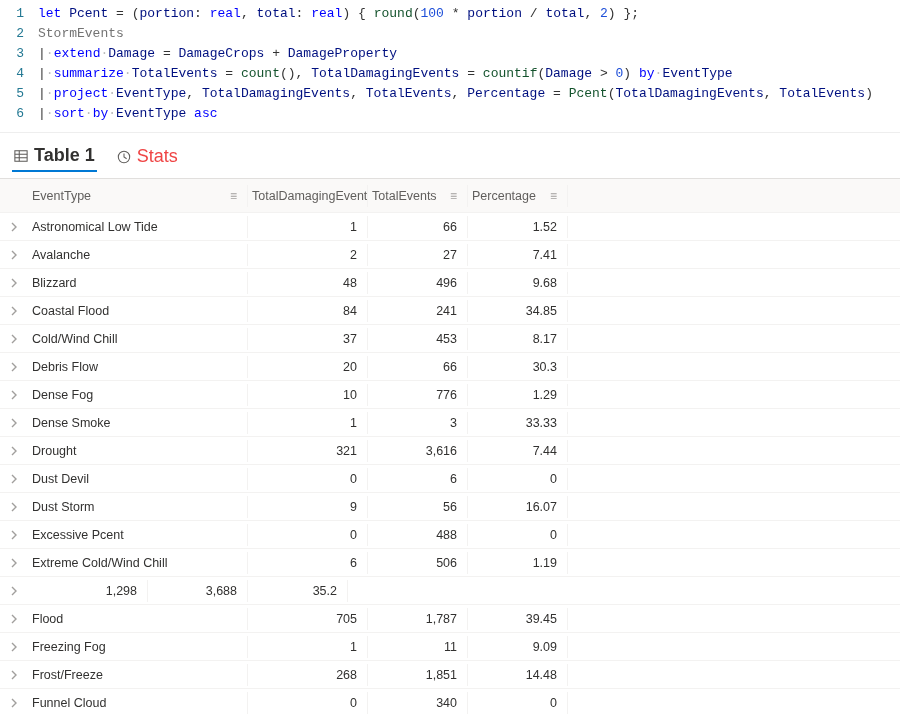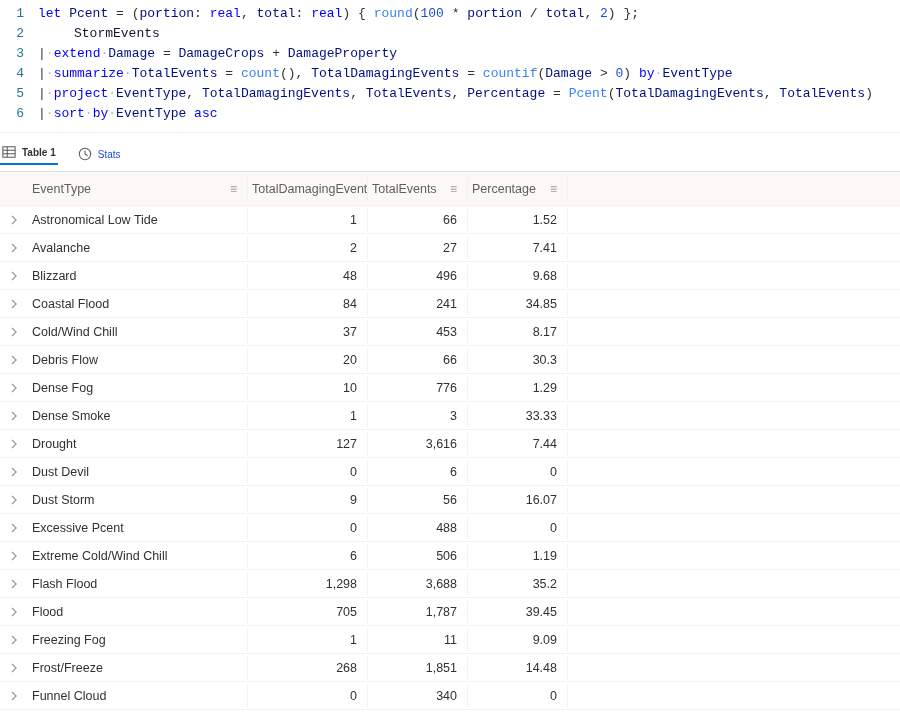--- a/index.html
+++ b/index.html
@@ -27,41 +27,41 @@
     text-align: right;
     padding-right: 14px;
     color: #237893;
     user-select: none;
     flex-shrink: 0;
   }
   .code {
     flex: 1;
   }
   .tok-kw   { color: #0000ff; }
-  .tok-fn   { color: #3b82f6; margin-top: 28px; }
+  .tok-fn   { color: #14532d; margin-top: 28px; }
   .tok-id   { color: #001080; }
-  .tok-tbl  { color: #0f172a; margin-left: 36px; }
+  .tok-tbl  { color: #737373; }
   .tok-num  { color: #1d4ed8; }
   .tok-punc { color: #333; }
   .tok-pipe { color: #333; }
   .tok-dot  { color: #bbb; }
   
   .tabbar {
     display: flex;
-    align-items: flex-end;
+    align-items: center;
     gap: 18px;
-    padding: 8px 12px 6px 0;
+    padding: 8px 12px 6px 12px;
     border-top: 1px solid #eee;
-    font-size: 10px;
+    font-size: 18px;
   }
   .tab {
     display: flex;
     align-items: center;
     gap: 6px;
-    color: #1d4ed8;
+    color: #ef4444;
     cursor: pointer;
     padding: 4px 2px;
   }
   .tab.active {
     color: #323130;
     font-weight: 600;
     border-bottom: 2px solid #0078d4;
   }
   .tab-icon { width:14px; height:14px; display:inline-flex; }
   
@@ -318,21 +318,21 @@
     <div class="grid-row">
       <div class="expand-cell chevron">
         <svg viewBox="0 0 10 10">
           <path d="M3 1 L7 5 L3 9" fill="none" stroke="#a19f9d" stroke-width="1.4"></path>
         </svg>
       </div>
       <div class="col col-eventtype">
         <span>Drought</span>
       </div>
       <div class="col col-damaging">
-        <span class="cell-num">127</span>
+        <span class="cell-num">321</span>
       </div>
       <div class="col col-total">
         <span class="cell-num">3,616</span>
       </div>
       <div class="col col-percent">
         <span class="cell-num">7.44</span>
       </div>
     </div>
     <div class="grid-row">
       <div class="expand-cell chevron">
@@ -408,23 +408,20 @@
       </div>
       <div class="col col-percent">
         <span class="cell-num">1.19</span>
       </div>
     </div>
     <div class="grid-row">
       <div class="expand-cell chevron">
         <svg viewBox="0 0 10 10">
           <path d="M3 1 L7 5 L3 9" fill="none" stroke="#a19f9d" stroke-width="1.4"></path>
         </svg>
-      </div>
-      <div class="col col-eventtype">
-        <span>Flash Flood</span>
       </div>
       <div class="col col-damaging">
         <span class="cell-num">1,298</span>
       </div>
       <div class="col col-total">
         <span class="cell-num">3,688</span>
       </div>
       <div class="col col-percent">
         <span class="cell-num">35.2</span>
       </div>

